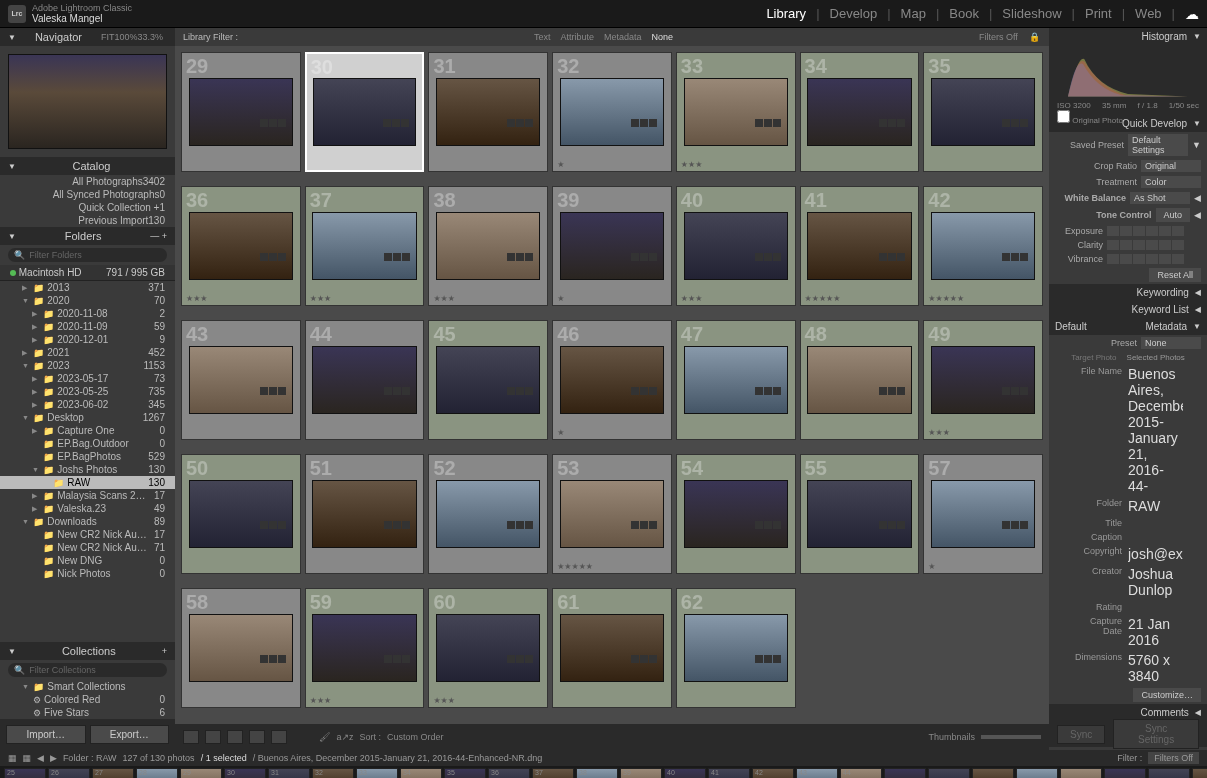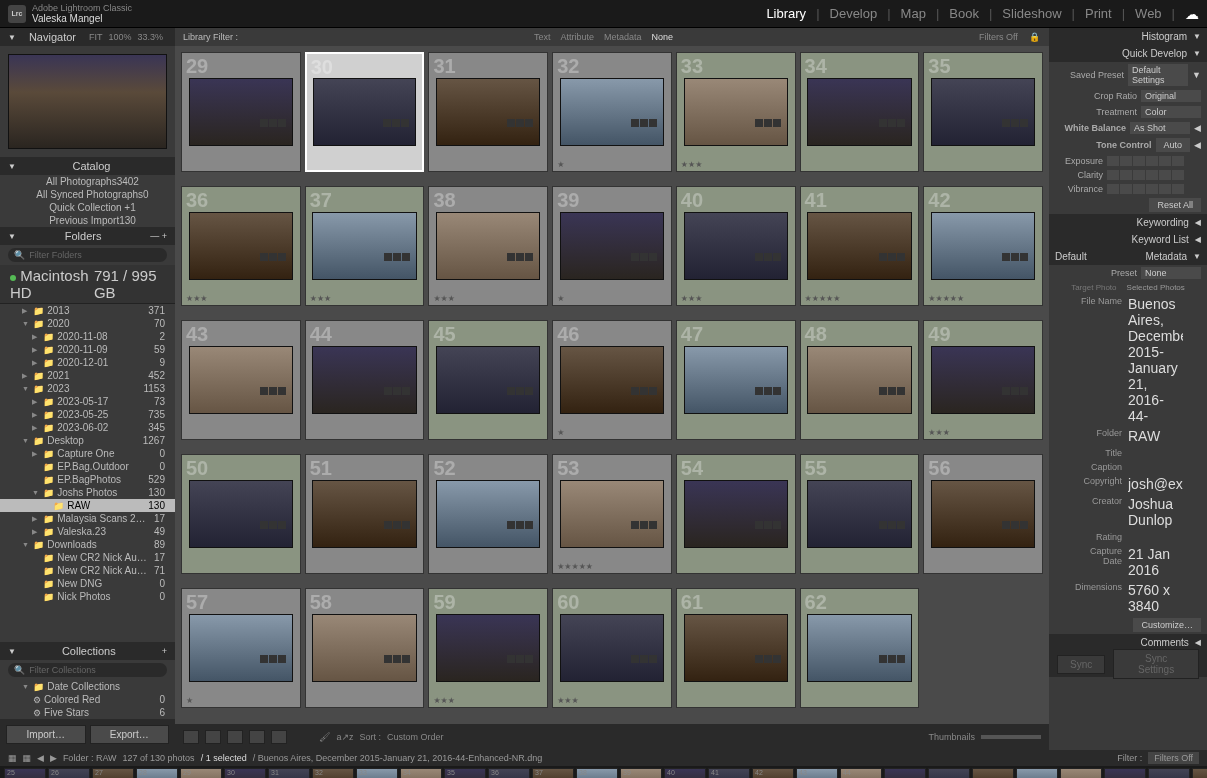--- a/index.html
+++ b/index.html
@@ -15,32 +15,32 @@
 .sep { color: #555; }
 .cloud { color: #fff; font-size: 14px; }
 .main { display: flex; height: 722px; }
 .left-panel { width: 175px; background: #3a3a3a; display: flex; flex-direction: column; overflow: hidden; }
 .right-panel { width: 158px; background: #3a3a3a; display: flex; flex-direction: column; overflow: hidden; font-size: 10px; }
 .center-panel { flex: 1; background: #4a4a4a; display: flex; flex-direction: column; }
 .panel-header { background: #2a2a2a; padding: 3px 8px; display: flex; justify-content: space-between; align-items: center; font-size: 11px; cursor: pointer; }
 .panel-header .arrow { font-size: 8px; }
 .nav-preview { padding: 8px; }
 .nav-preview-img { width: 100%; height: 95px; background: linear-gradient(180deg, #3a3555 0%, #5a4a3a 40%, #2a2520 100%); border: 1px solid #111; }
-.nav-zoom { display: flex; justify-content: flex-end; gap: 6px; font-size: 9px; color: #888; padding-right: 4px; }
+.nav-zoom { display: flex; justify-content: flex-end; font-size: 9px; color: #888; padding-right: 4px; }
 .catalog-list, .folder-list, .coll-list { font-size: 10px; color: #bbb; }
-.catalog-item, .folder-item, .coll-item { display: flex; justify-content: center; padding: 1px 10px 1px 20px; cursor: pointer; }
+.catalog-item, .folder-item, .coll-item { display: flex; justify-content: flex-end; padding: 1px 10px 1px 20px; cursor: pointer; }
 .folder-item { padding: 1px 10px 1px 12px; align-items: center; gap: 3px; }
 .folder-item .tri { font-size: 7px; width: 8px; color: #888; }
 .folder-item .icon { font-size: 9px; }
 .folder-item .name { flex: 1; overflow: hidden; text-overflow: ellipsis; white-space: nowrap; }
 .folder-item.selected { background: #bbb; color: #000; }
 .folder-item.indent1 { padding-left: 22px; }
 .folder-item.indent2 { padding-left: 32px; }
 .folder-item.indent3 { padding-left: 42px; }
-.volume { display: flex; justify-content: space-between; padding: 2px 10px; font-size: 15px; background: #333; border-bottom: 1px solid #222; }
+.volume { display: flex; justify-content: space-between; padding: 2px 10px; font-size: 10px; background: #333; border-bottom: 1px solid #222; }
 .volume .led { width: 6px; height: 6px; background: #5b5; border-radius: 50%; display: inline-block; }
 .search-box { margin: 3px 8px; padding: 2px 6px; background: #2a2a2a; border-radius: 10px; color: #666; font-size: 9px; display: flex; align-items: center; gap: 4px; }
 .import-bar { display: flex; gap: 4px; padding: 6px; background: #2a2a2a; margin-top: auto; }
 .import-bar button { flex: 1; background: #4a4a4a; color: #ccc; border: 1px solid #222; padding: 3px; font-size: 10px; cursor: pointer; }
 .filter-bar { height: 18px; background: #3a3a3a; display: flex; align-items: center; padding: 0 8px; font-size: 9px; color: #888; gap: 12px; }
 .filter-bar .filter-title { color: #bbb; }
 .filter-bar .spacer { flex: 1; }
 .filter-bar .opt { cursor: pointer; }
 .filter-bar .opt.active { color: #ddd; }
 .grid { flex: 1; overflow: auto; padding: 6px; display: grid; grid-template-columns: repeat(7, 1fr); gap: 4px; background: #4a4a4a; }
@@ -314,21 +314,21 @@
         <span style="font-size:9px;">+</span>
     </div>
     <div class="search-box">
       <span>🔍</span>
       <span>Filter Collections</span>
     </div>
     <div class="coll-list" id="coll-list">
         <div class="folder-item indent1">
           <span class="tri">▼</span>
           <span class="icon">📁</span>
-          <span class="name">Date Collections</span>
+          <span class="name">Smart Collections</span>
           <span></span>
         </div>
         <div class="folder-item indent1">
           <span class="tri"></span>
           <span class="icon">⚙</span>
           <span class="name">Colored Red</span>
           <span>0</span>
         </div>
         <div class="folder-item indent1">
           <span class="tri"></span>
@@ -636,31 +636,20 @@
               <span></span>
               <span></span>
               <span></span>
             </div>
           </div>
           <span class="stars"></span>
         </div>
         <div class="cell green">
           <span class="num">55</span>
           <div class="thumb" style="background:linear-gradient(#445,#223)">
-            <div class="badges">
-              <span></span>
-              <span></span>
-              <span></span>
-            </div>
-          </div>
-          <span class="stars"></span>
-        </div>
-        <div class="cell">
-          <span class="num">56</span>
-          <div class="thumb" style="background:linear-gradient(#654,#321)">
             <div class="badges">
               <span></span>
               <span></span>
               <span></span>
             </div>
           </div>
           <span class="stars"></span>
         </div>
         <div class="cell">
           <span class="num">57</span>
@@ -743,20 +732,34 @@
       <span class="spacer"></span>
       <span>Thumbnails</span>
       <div style="width:60px;height:4px;background:#555;"></div>
     </div>
   </div>
 
   <div class="right-panel">
     <div class="rp-header">
       <span>Histogram</span>
         <span class="tri">▼</span>
+    </div>
+    <div class="histogram">
+      <svg viewBox="0 0 100 40">
+        <path d="M2 38 Q10 5 15 8 Q25 30 50 36 L98 38 Z" fill="#aa5" opacity="0.6"></path>
+        <path d="M2 38 Q8 8 14 12 Q25 32 45 37 L98 38 Z" fill="#58c" opacity="0.5"></path>
+        <path d="M2 38 Q9 6 15 10 Q28 31 48 37 L98 38 Z" fill="#c55" opacity="0.4"></path>
+      </svg>
+      <div class="histogram-info">
+        <span>ISO 3200</span>
+          <span>35 mm</span>
+          <span>f / 1.8</span>
+          <span>1/50 sec</span>
+      </div>
+      <div style="font-size:8px;color:#888;padding:0 4px;"><input type="checkbox" style=""> <span>Original Photo</span></div>
     </div>
 
     <div class="rp-header">
       <span>Quick Develop</span>
         <span class="tri">▼</span>
     </div>
     <div class="rp-row">
         <span class="label">Saved Preset</span>
         <span class="value">Default Settings</span>
         <span class="tri">▼</span>

